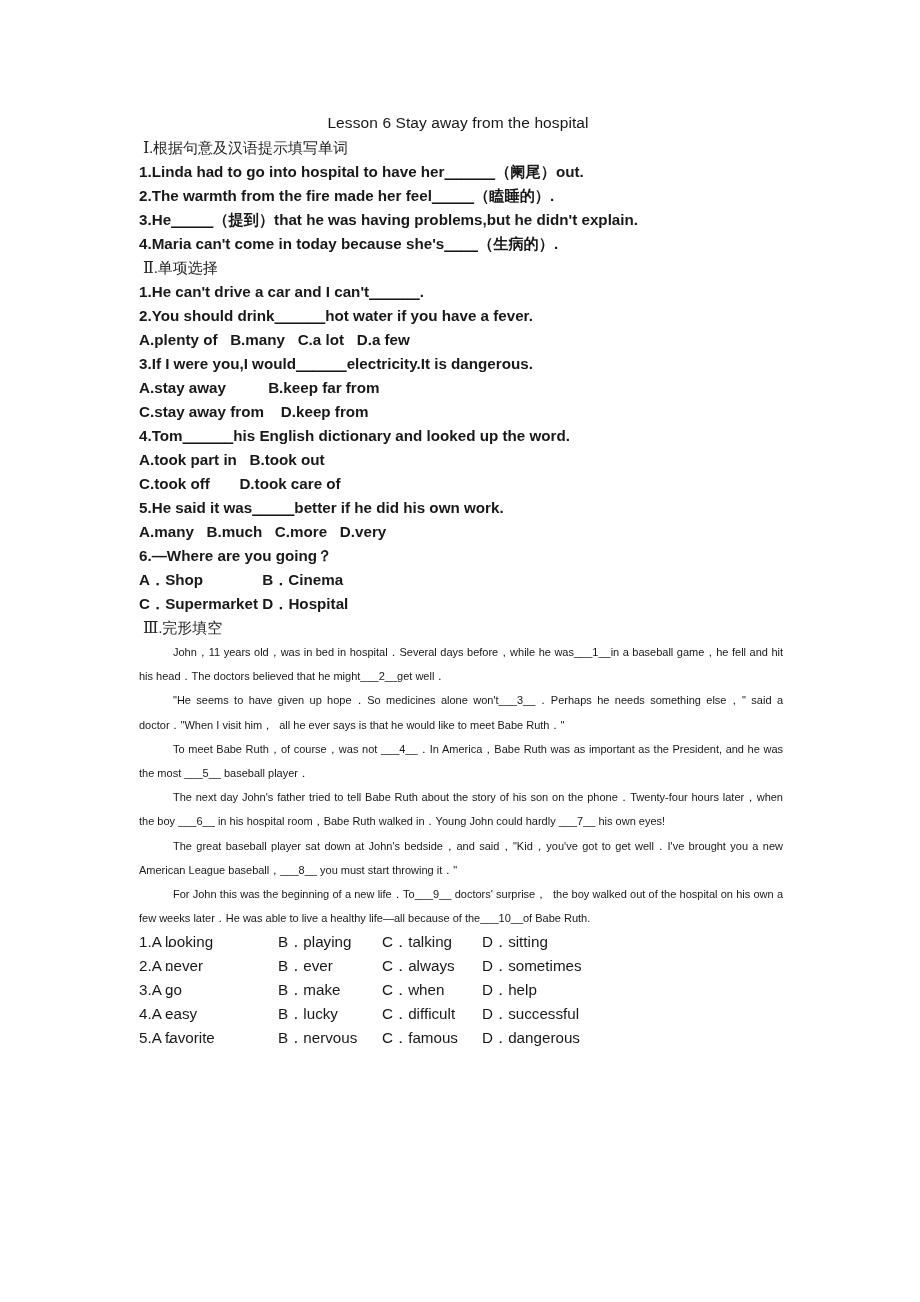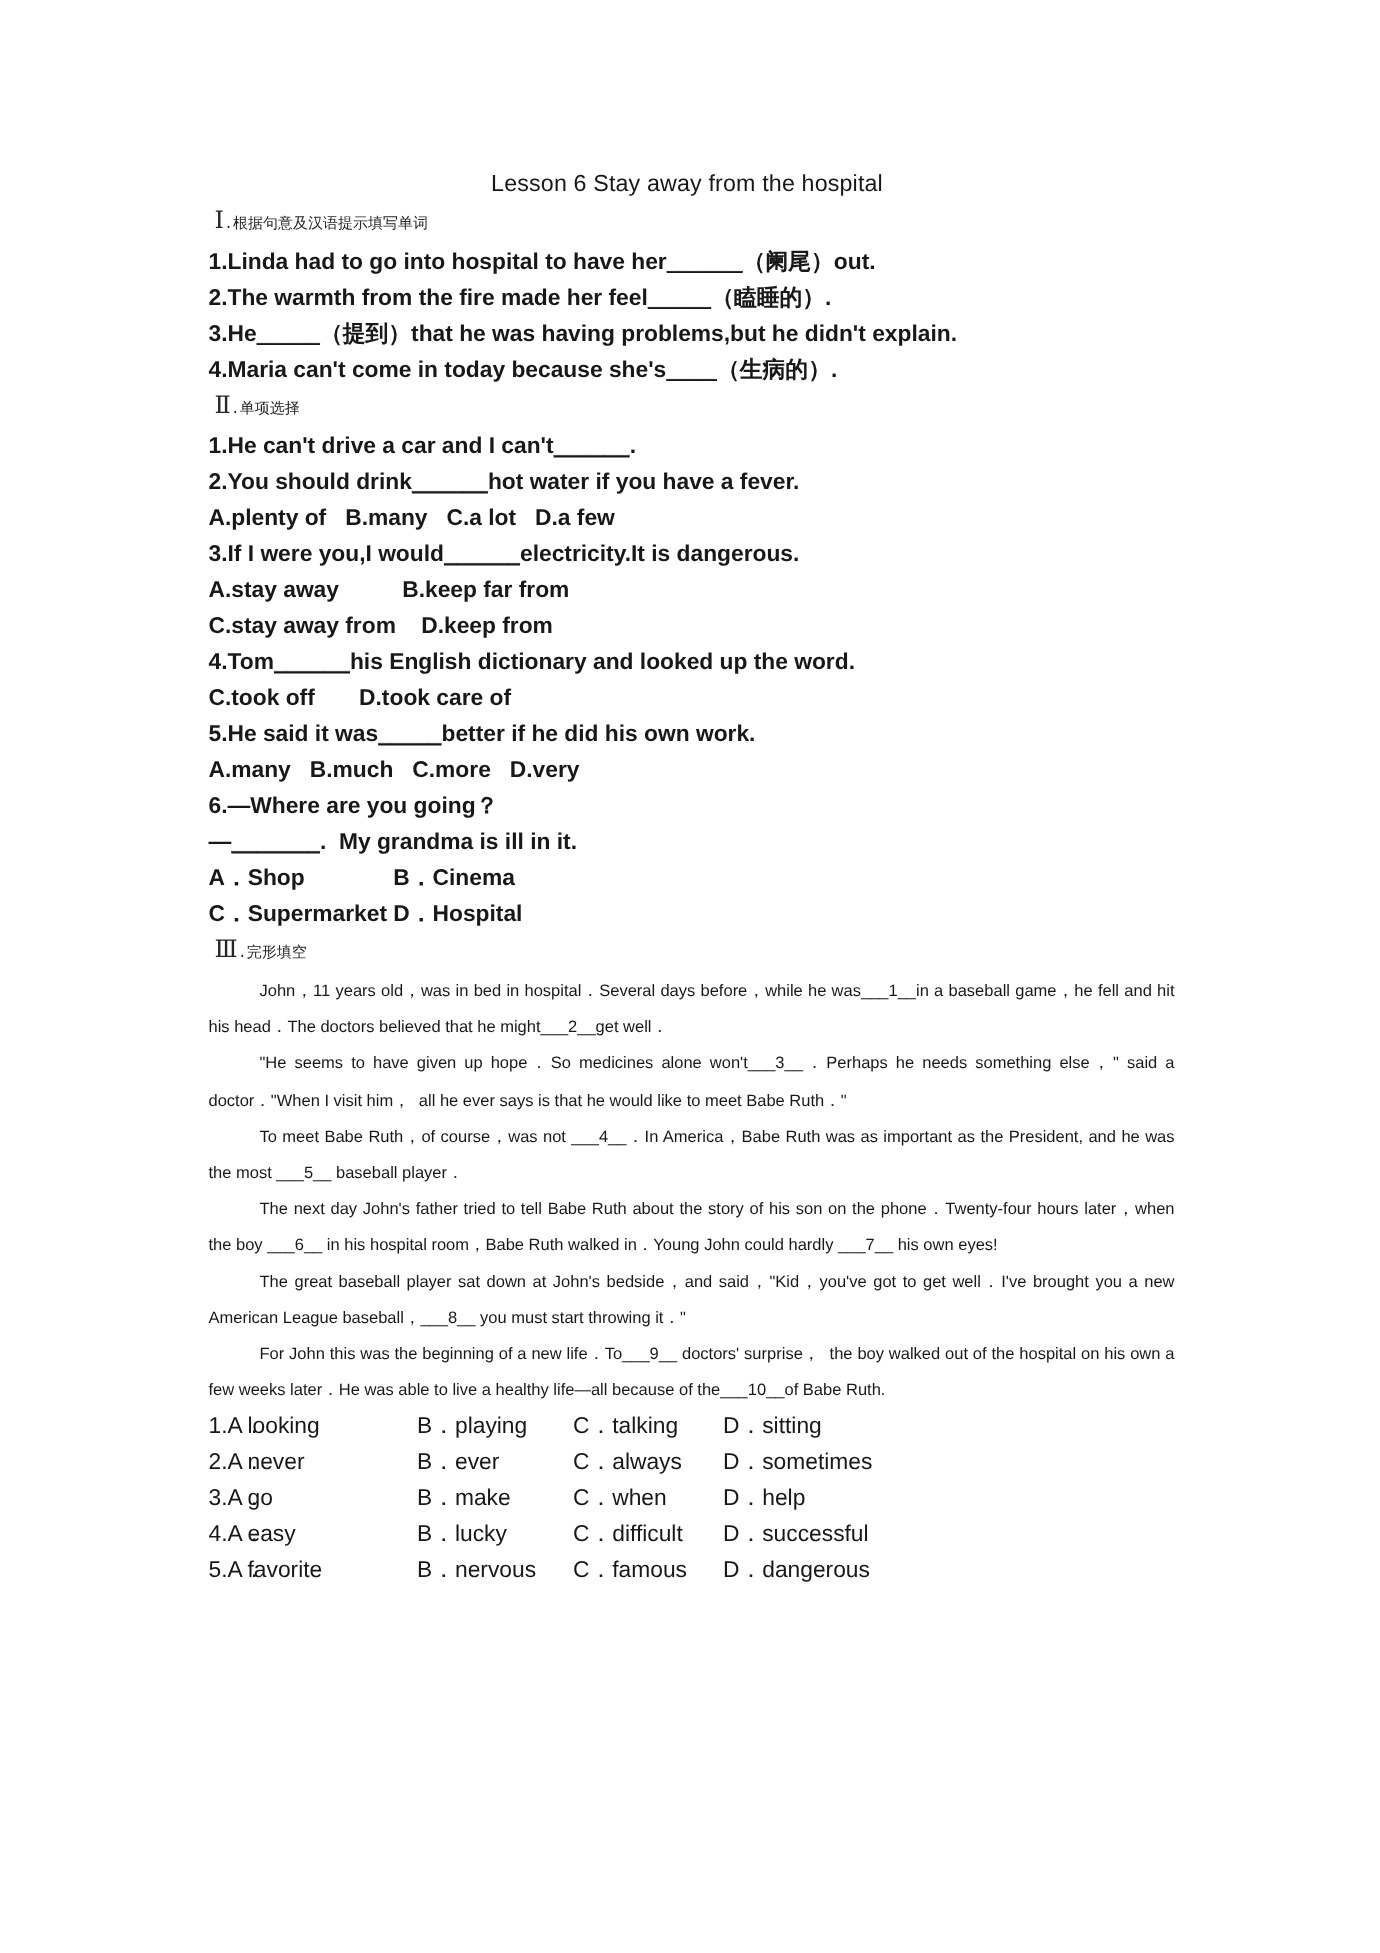--- a/index.html
+++ b/index.html
@@ -37,22 +37,22 @@
   
   .section-heading {
     font-size: 16px;
     line-height: 24px;
     margin: 0;
     padding-left: 4px;
     color: #262626;
     font-family: "Liberation Serif", "DejaVu Serif", serif;
   }
   .section-heading .cn {
-    font-family: Liberation Mono, monospace;
-    font-size: 10px;
+    font-family: Liberation Serif, serif;
+    font-size: 15px;
   }
 
   
   .line {
     font-size: 15.2px;
     line-height: 24px;
     margin: 0;
     white-space: pre-wrap;
     font-weight: bold;
   }
@@ -109,27 +109,27 @@
   <div class="line"><span>1.He can't drive a car and I can't</span><span class="blank">______</span><span>.</span></div>
 
   <div class="line"><span>2.You should drink</span><span class="blank">______</span><span>hot water if you have a fever.</span></div>
   <div class="line">A.plenty of   B.many   C.a lot   D.a few</div>
 
   <div class="line"><span>3.If I were you,I would</span><span class="blank">______</span><span>electricity.It is dangerous.</span></div>
   <div class="line">A.stay away          B.keep far from</div>
   <div class="line">C.stay away from    D.keep from</div>
 
   <div class="line"><span>4.Tom</span><span class="blank">______</span><span>his English dictionary and looked up the word.</span></div>
+  <div class="line">A.took part in   B.took out</div>
   <div class="line">C.took off       D.took care of</div>
 
   <div class="line"><span>5.He said it was</span><span class="blank">_____</span><span>better if he did his own work.</span></div>
   <div class="line">A.many   B.much   C.more   D.very</div>
 
   <div class="line">6.—Where are you going？</div>
-  <div class="line"><span>—</span><span class="blank">_______</span><span>.  My grandma is ill in it.</span></div>
   <div class="line">A．Shop              B．Cinema</div>
   <div class="line">C．Supermarket D．Hospital</div>
 
   <div class="section-heading"><span>Ⅲ</span><span class="cn">.完形填空</span></div>
 
   <div class="passage">John，11 years old，was in bed in hospital．Several days before，while he was___1__in a baseball game，he fell and hit his head．The doctors believed that he might___2__get well．</div>
   <div class="passage">"He seems to have given up hope．So medicines alone won't___3__．Perhaps he needs something else，" said a doctor．"When I visit him，  all he ever says is that he would like to meet Babe Ruth．"</div>
   <div class="passage">To meet Babe Ruth，of course，was not ___4__．In America，Babe Ruth was as important as the President, and he was the most ___5__ baseball player．</div>
   <div class="passage">The next day John's father tried to tell Babe Ruth about the story of his son on the phone．Twenty-four hours later，when the boy ___6__ in his hospital room，Babe Ruth walked in．Young John could hardly ___7__ his own eyes!</div>
   <div class="passage">The great baseball player sat down at John's bedside，and said，"Kid，you've got to get well．I've brought you a new American League baseball，___8__ you must start throwing it．"</div>

